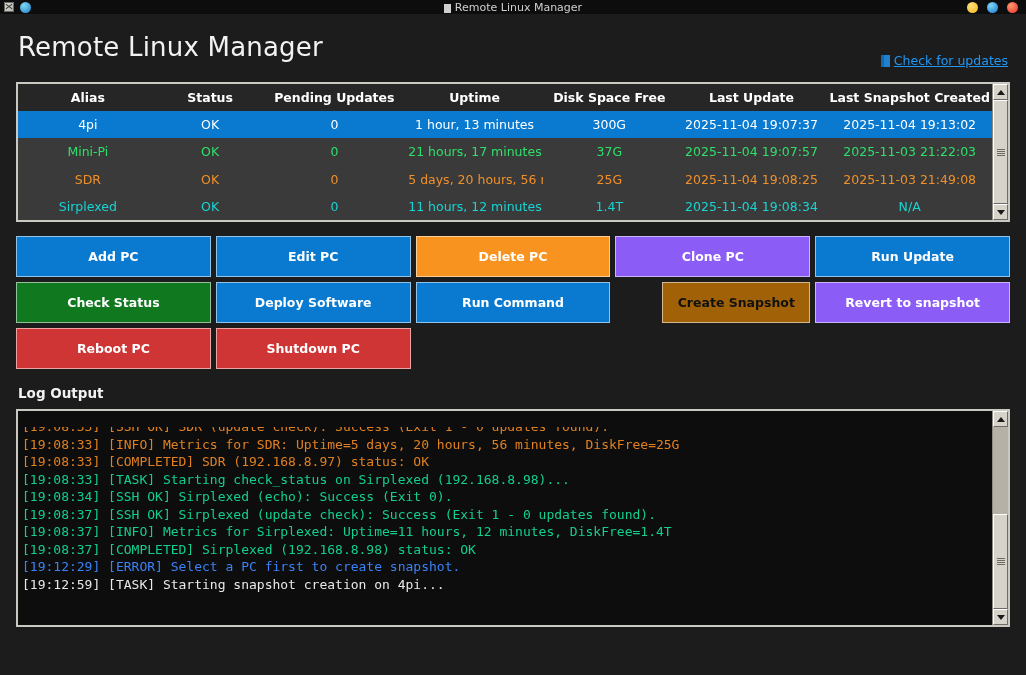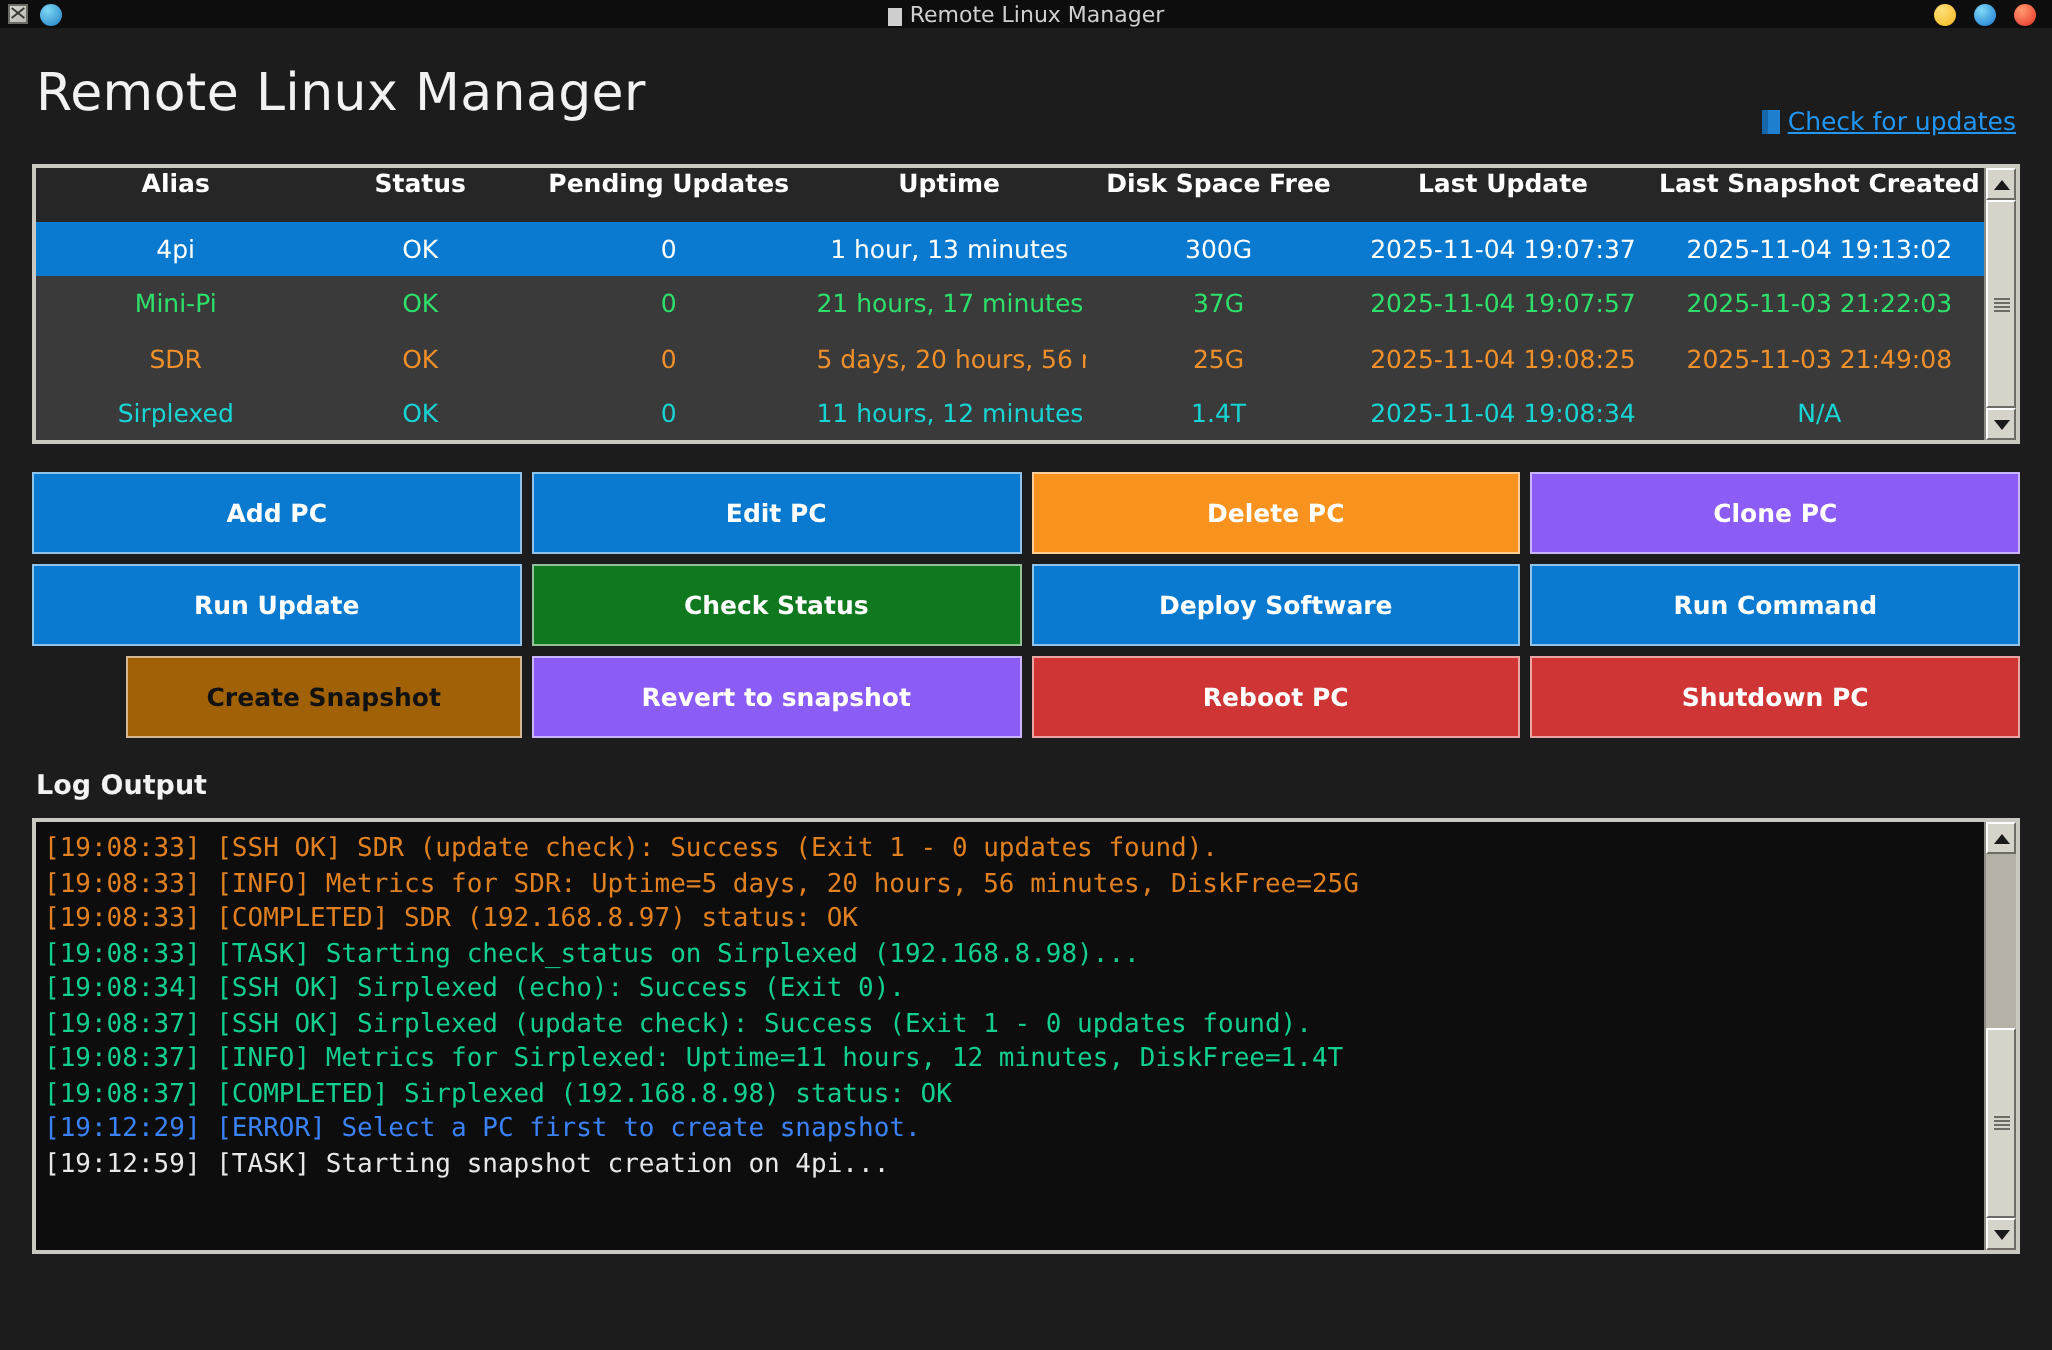--- a/index.html
+++ b/index.html
@@ -134,20 +134,21 @@
   .table-area {
     flex: 1;
     display: flex;
     flex-direction: column;
     overflow: hidden;
   }
   .thead {
     display: flex;
     background: #262626;
     height: 27px;
+    align-items: center;
     flex: 0 0 auto;
   }
   .thead .cell {
     color: #ffffff;
     font-weight: bold;
     font-size: 12.5px;
     text-align: center;
   }
   .trow {
     display: flex;
@@ -225,21 +226,21 @@
     width: 8px;
     height: 7px;
     background: repeating-linear-gradient(to bottom,
       #6e6b66 0px, #6e6b66 1px, #d6d3cb 1px, #d6d3cb 2px);
   }
 
   
   .btn-grid {
     margin: 14px 16px 0 16px;
     display: grid;
-    grid-template-columns: repeat(4, 1fr);
+    grid-template-columns: repeat(5, 1fr);
     gap: 5px 5px;
     border-radius: 32px;
   }
   .btn {
     height: 41px;
     display: flex;
     align-items: center;
     justify-content: center;
     font-size: 12.5px;
     font-weight: bold;
@@ -267,22 +268,23 @@
     margin: 8px 16px 0 16px;
     border: 2px solid #c9c9c2;
     background: #0d0d0d;
     height: 218px;
     display: flex;
     box-sizing: border-box;
   }
   .log-area {
     flex: 1;
     overflow: hidden;
-    padding: 14px 4px;
-    position: relative;
+    padding: 0 4px;
+    position: relative;
+    margin-top: 16px;
   }
   .log-line {
     font-family: "DejaVu Sans Mono", "Liberation Mono", monospace;
     font-size: 13px;
     line-height: 17.5px;
     white-space: pre;
   }
   .lg-orange { color: #e08020; }
   .lg-green  { color: #12cf8e; }
   .lg-red    { color: #3b82f6; }

